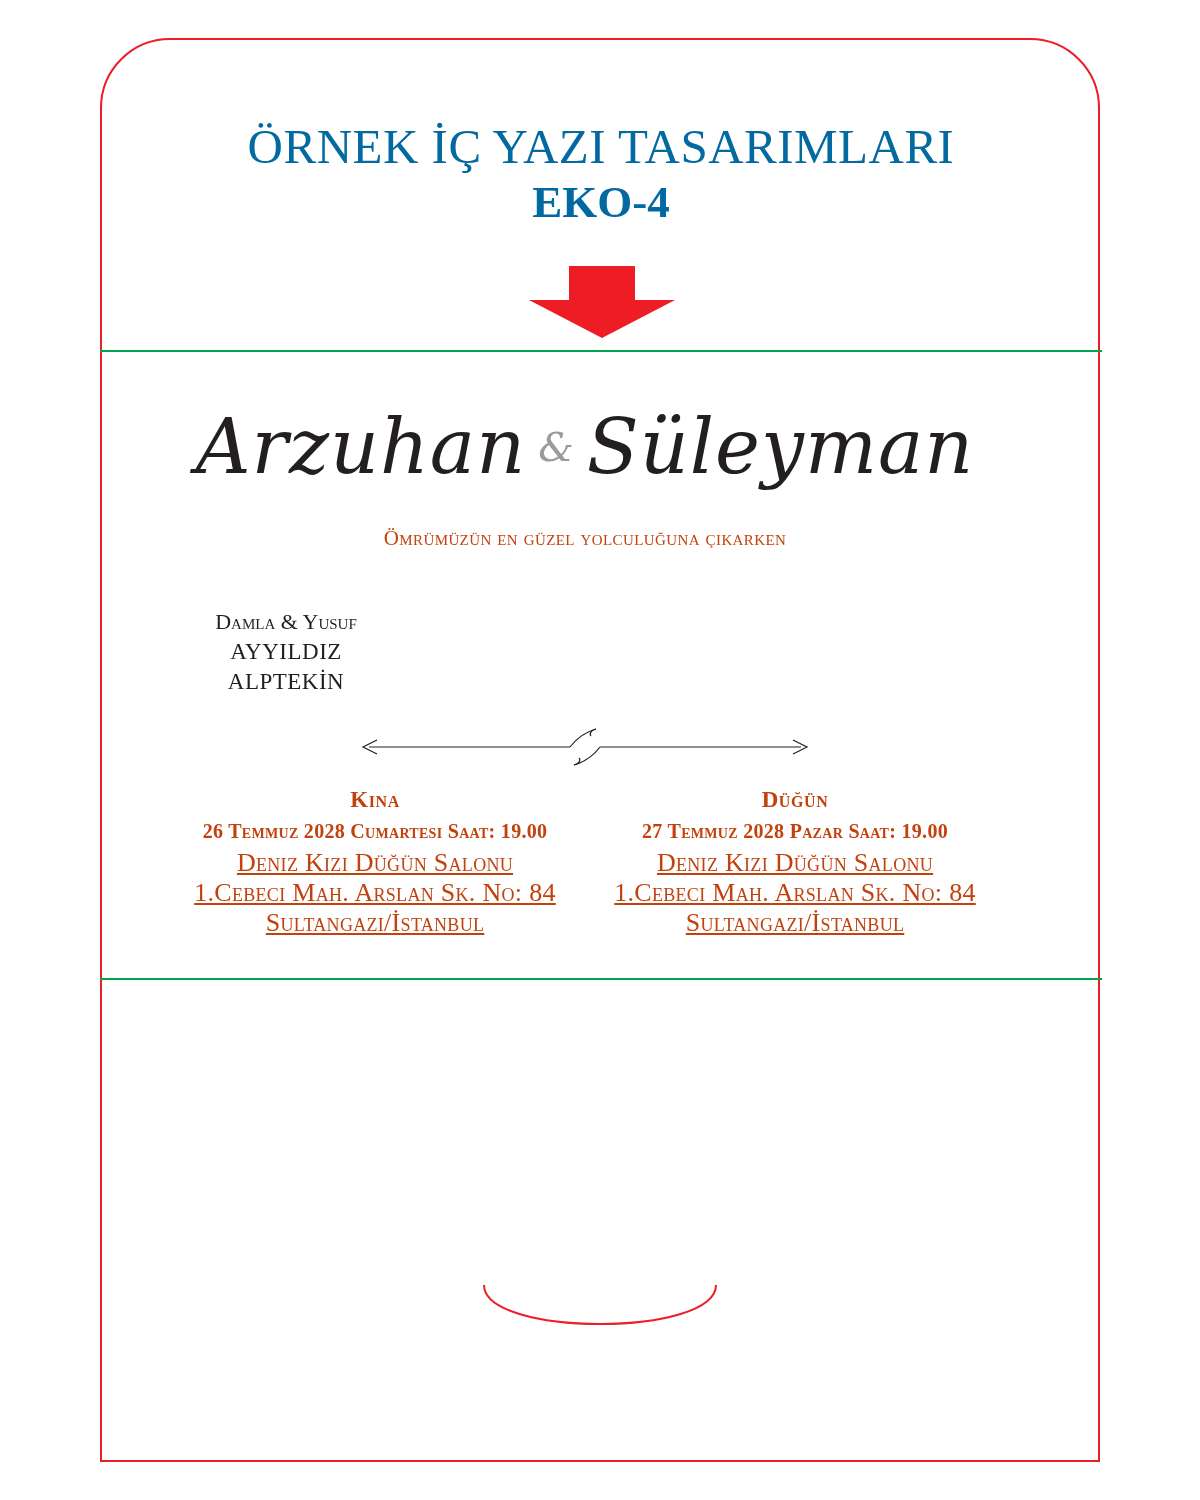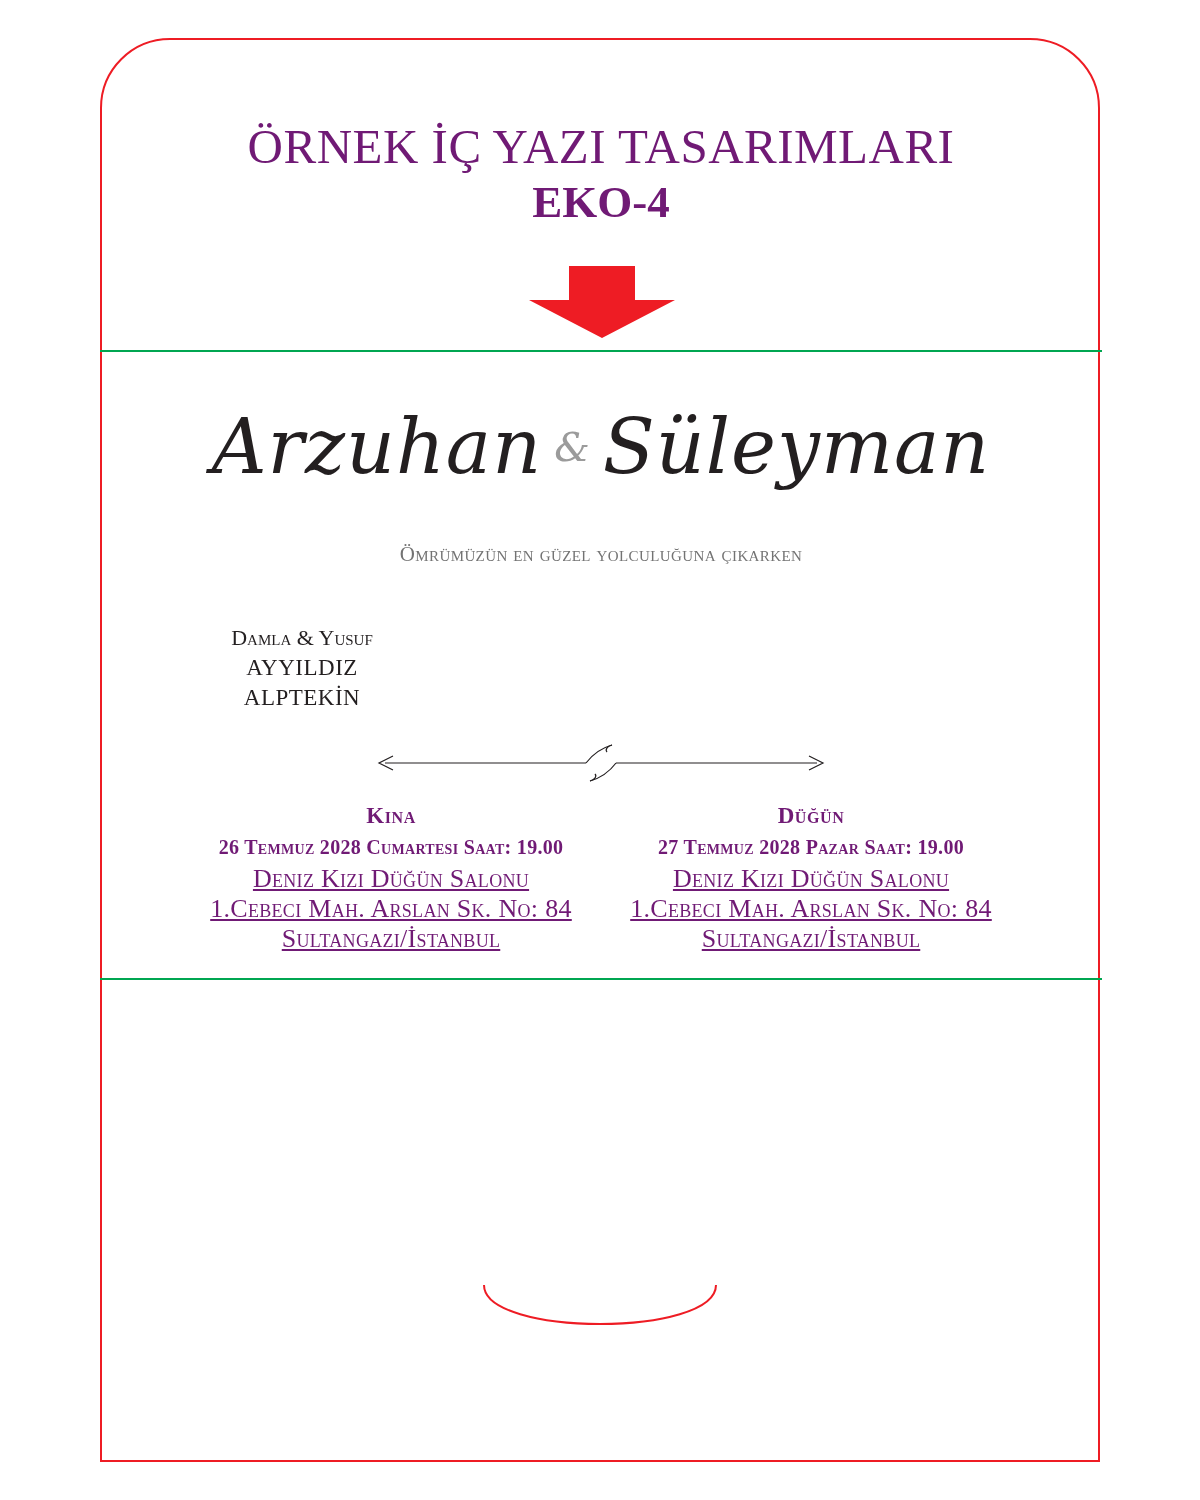--- a/index.html
+++ b/index.html
@@ -39,21 +39,21 @@
   .fold-top { top: 350px; }
   .fold-bottom { top: 978px; }
 
   
   .header {
     position: absolute;
     left: 100px;
     top: 118px;
     width: 1002px;
     text-align: center;
-    color: #701a75;
+    color: #0369a1;
   }
   .header-line1 {
     font-size: 49px;
     line-height: 58px;
     letter-spacing: 0.5px;
   }
   .header-line2 {
     font-size: 45px;
     line-height: 52px;
     font-weight: bold;
@@ -64,21 +64,21 @@
     position: absolute;
     left: 529px;
     top: 266px;
     width: 146px;
     height: 72px;
   }
 
   
   .card {
     position: absolute;
-    left: 102px;
+    left: 86px;
     top: 352px;
     width: 998px;
     height: 626px;
     box-sizing: border-box;
     text-align: center;
     color: #231f20;
   }
 
   .couple {
     margin-top: 52px;
@@ -91,26 +91,26 @@
     white-space: nowrap;
   }
   .couple .amp {
     font-size: 40px;
     color: #9b9b9b;
     vertical-align: 12px;
     padding: 0 12px;
   }
 
   .intro {
-    margin-top: 50px;
+    margin-top: 34px;
     font-size: 21px;
     line-height: 29px;
     letter-spacing: 0.4px;
     font-variant: small-caps;
-    color: #737373;
+    color: #c2410c;
   }
 
   .parents {
     margin-top: 54px;
     display: flex;
     justify-content: center;
     flex-direction: column;
   }
   .parents-col {
     width: 400px;
@@ -133,21 +133,21 @@
 
   
   .events {
     margin-top: 18px;
     display: flex;
     justify-content: center;
   }
   .event-col {
     width: 420px;
     font-variant: small-caps;
-    color: #701a75;
+    color: #c2410c;
   }
   .event-title {
     font-size: 23px;
     line-height: 30px;
     font-weight: bold;
     letter-spacing: 0.6px;
   }
   .event-date {
     font-size: 20px;
     line-height: 33px;

